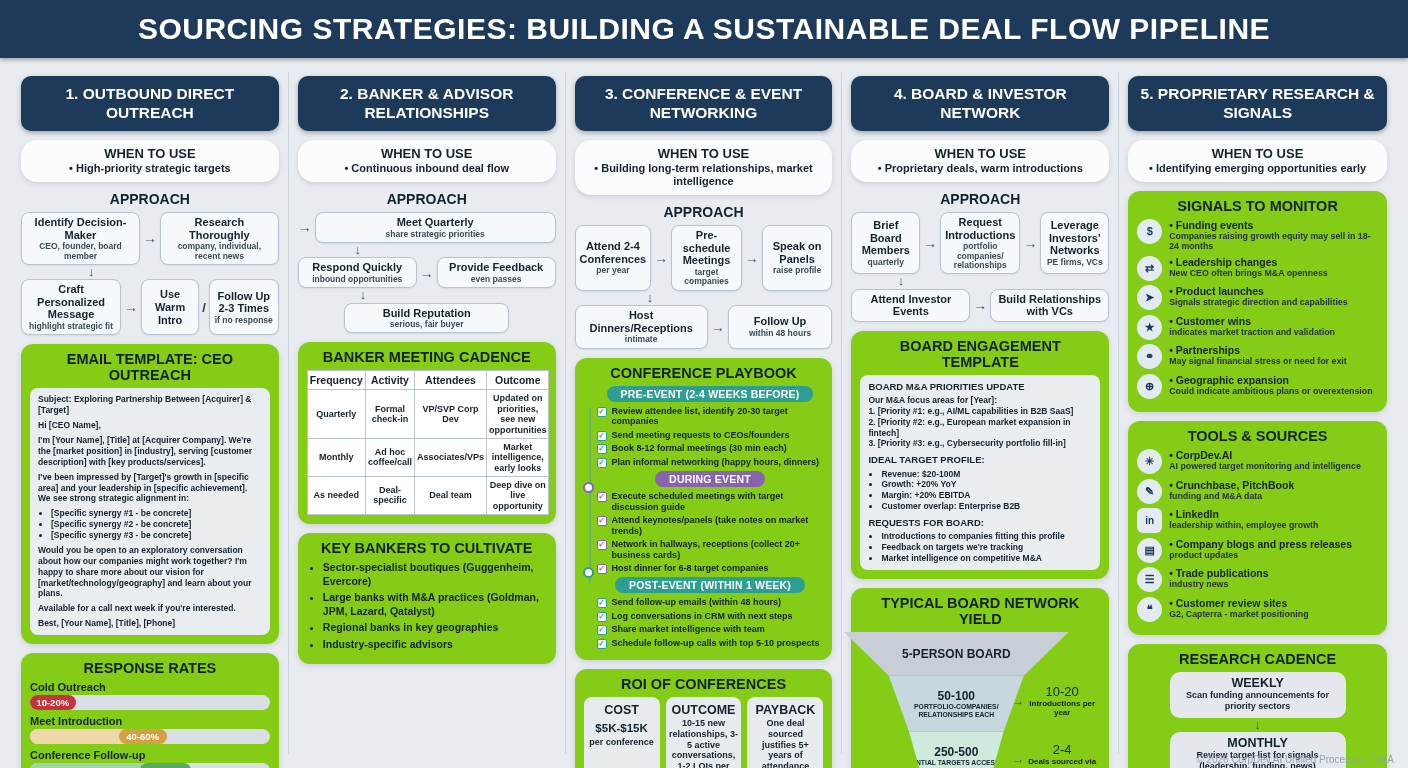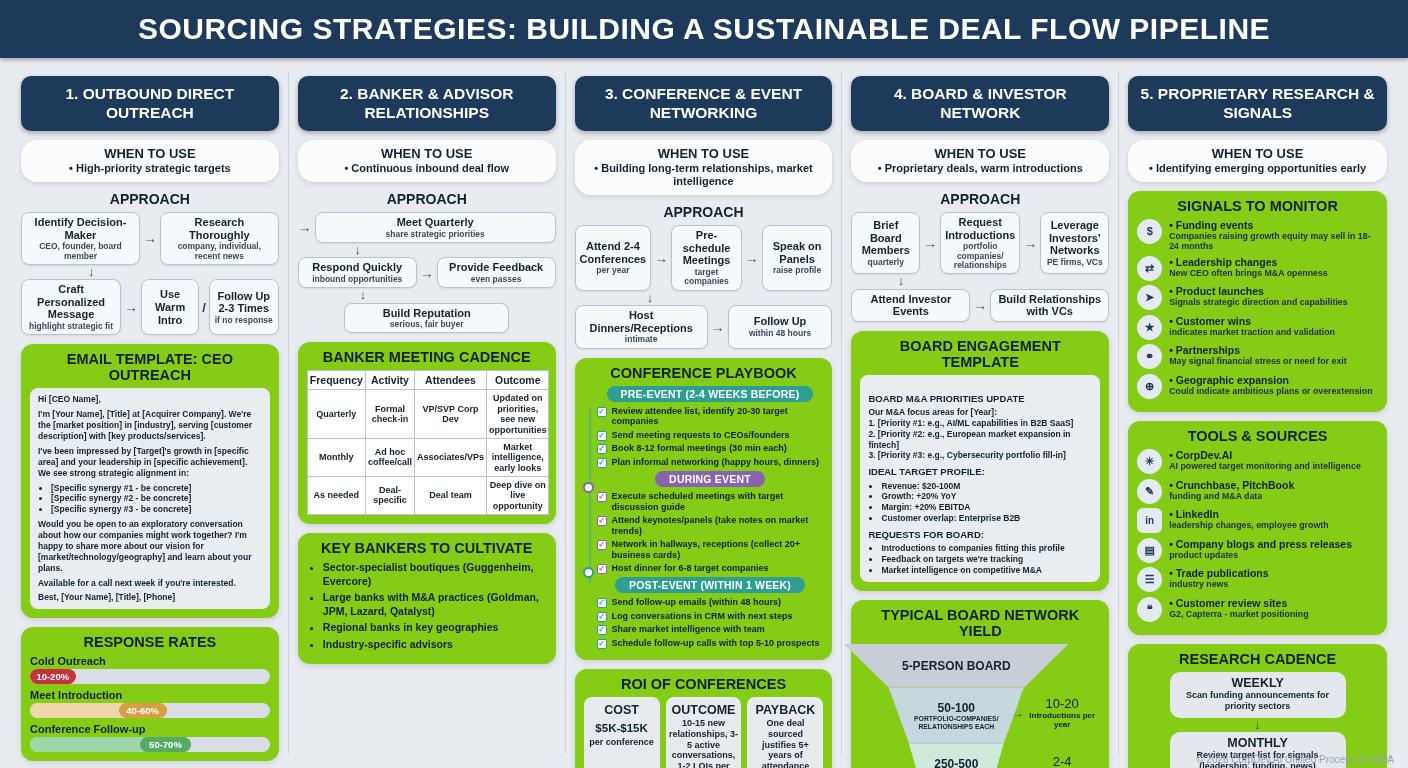--- a/index.html
+++ b/index.html
@@ -92,21 +92,21 @@
     line-height:8px; color:#2e9d92; flex:none; margin-top:1px; text-align:center; background:#fff; }
   .checkbox.purple { border-color:#8a63ad; color:#8a63ad; }
 
   .roi-grid { display:flex; gap:6px; }
   .roi-box { flex:1; background:#e7ebee; border-radius:8px; padding:6px 3px; text-align:center; }
   .roi-h { font-weight:bold; font-size:12.5px; }
   .roi-v { font-weight:bold; font-size:11.5px; margin-top:5px; line-height:1.2; }
   .roi-s { font-size:9px; font-weight:bold; margin-top:1px; line-height:1.2; }
 
   .board-sec { font-weight:bold; font-size:9.5px; margin:5px 0 2px; }
-  .board-sec.first { margin-top:12px; }
+  .board-sec.first { margin-top:0; }
 
   .funnel-wrap { position:relative; height:158px; margin-top:2px; }
   .f-level { position:absolute; left:40%; transform:translateX(-50%); width:225px; text-align:center;
     display:flex; flex-direction:column; align-items:center; justify-content:center; }
   .f1 { top:0; height:44px; background:#c8ced5; clip-path:polygon(0 0,100% 0,80% 100%,20% 100%); font-weight:bold; font-size:12px; }
   .f2 { top:44px; height:56px; background:#c6d7dd; clip-path:polygon(20% 0,80% 0,71% 100%,29% 100%); }
   .f3 { top:100px; height:56px; background:#cfe9dc; clip-path:polygon(29% 0,71% 0,64% 100%,36% 100%); }
   .f-v { font-weight:bold; font-size:12px; }
   .f-l { font-weight:bold; font-size:6.8px; line-height:1.15; width:120px; }
   .f-stat { position:absolute; right:0; width:76px; text-align:center; }
@@ -168,20 +168,21 @@
       </div>
       <span class="slash">/</span>
       <div class="flow-box">
         <div class="t">Follow Up 2-3 Times</div>
         <div class="s">if no response</div>
       </div>
     </div>
     <div class="card">
       <div class="card-title">EMAIL TEMPLATE: CEO OUTREACH</div>
       <div class="gray-body">
+        <p>Subject: Exploring Partnership Between [Acquirer] &amp; [Target]</p>
         <p>Hi [CEO Name],</p>
         <p>I'm [Your Name], [Title] at [Acquirer Company]. We're the [market position] in [industry], serving [customer description] with [key products/services].</p>
         <p>I've been impressed by [Target]'s growth in [specific area] and your leadership in [specific achievement]. We see strong strategic alignment in:</p>
         <ul>
           <li>[Specific synergy #1 - be concrete]</li>
           <li>[Specific synergy #2 - be concrete]</li>
           <li>[Specific synergy #3 - be concrete]</li>
         </ul>
         <p>Would you be open to an exploratory conversation about how our companies might work together? I'm happy to share more about our vision for [market/technology/geography] and learn about your plans.</p>
         <p>Available for a call next week if you're interested.</p>
@@ -544,21 +545,21 @@
         <div class="sig-icon">✎</div>
         <div>
           <div class="sig-name">Crunchbase, PitchBook</div>
           <div class="sig-desc">funding and M&amp;A data</div>
         </div>
       </div>
       <div class="sig-row">
         <div class="sig-icon" style="border-radius:6px;font-size:10px;">in</div>
         <div>
           <div class="sig-name">LinkedIn</div>
-          <div class="sig-desc">leadership changes, employee growth</div>
+          <div class="sig-desc">leadership within, employee growth</div>
         </div>
       </div>
       <div class="sig-row">
         <div class="sig-icon">▤</div>
         <div>
           <div class="sig-name">Company blogs and press releases</div>
           <div class="sig-desc">product updates</div>
         </div>
       </div>
       <div class="sig-row">

